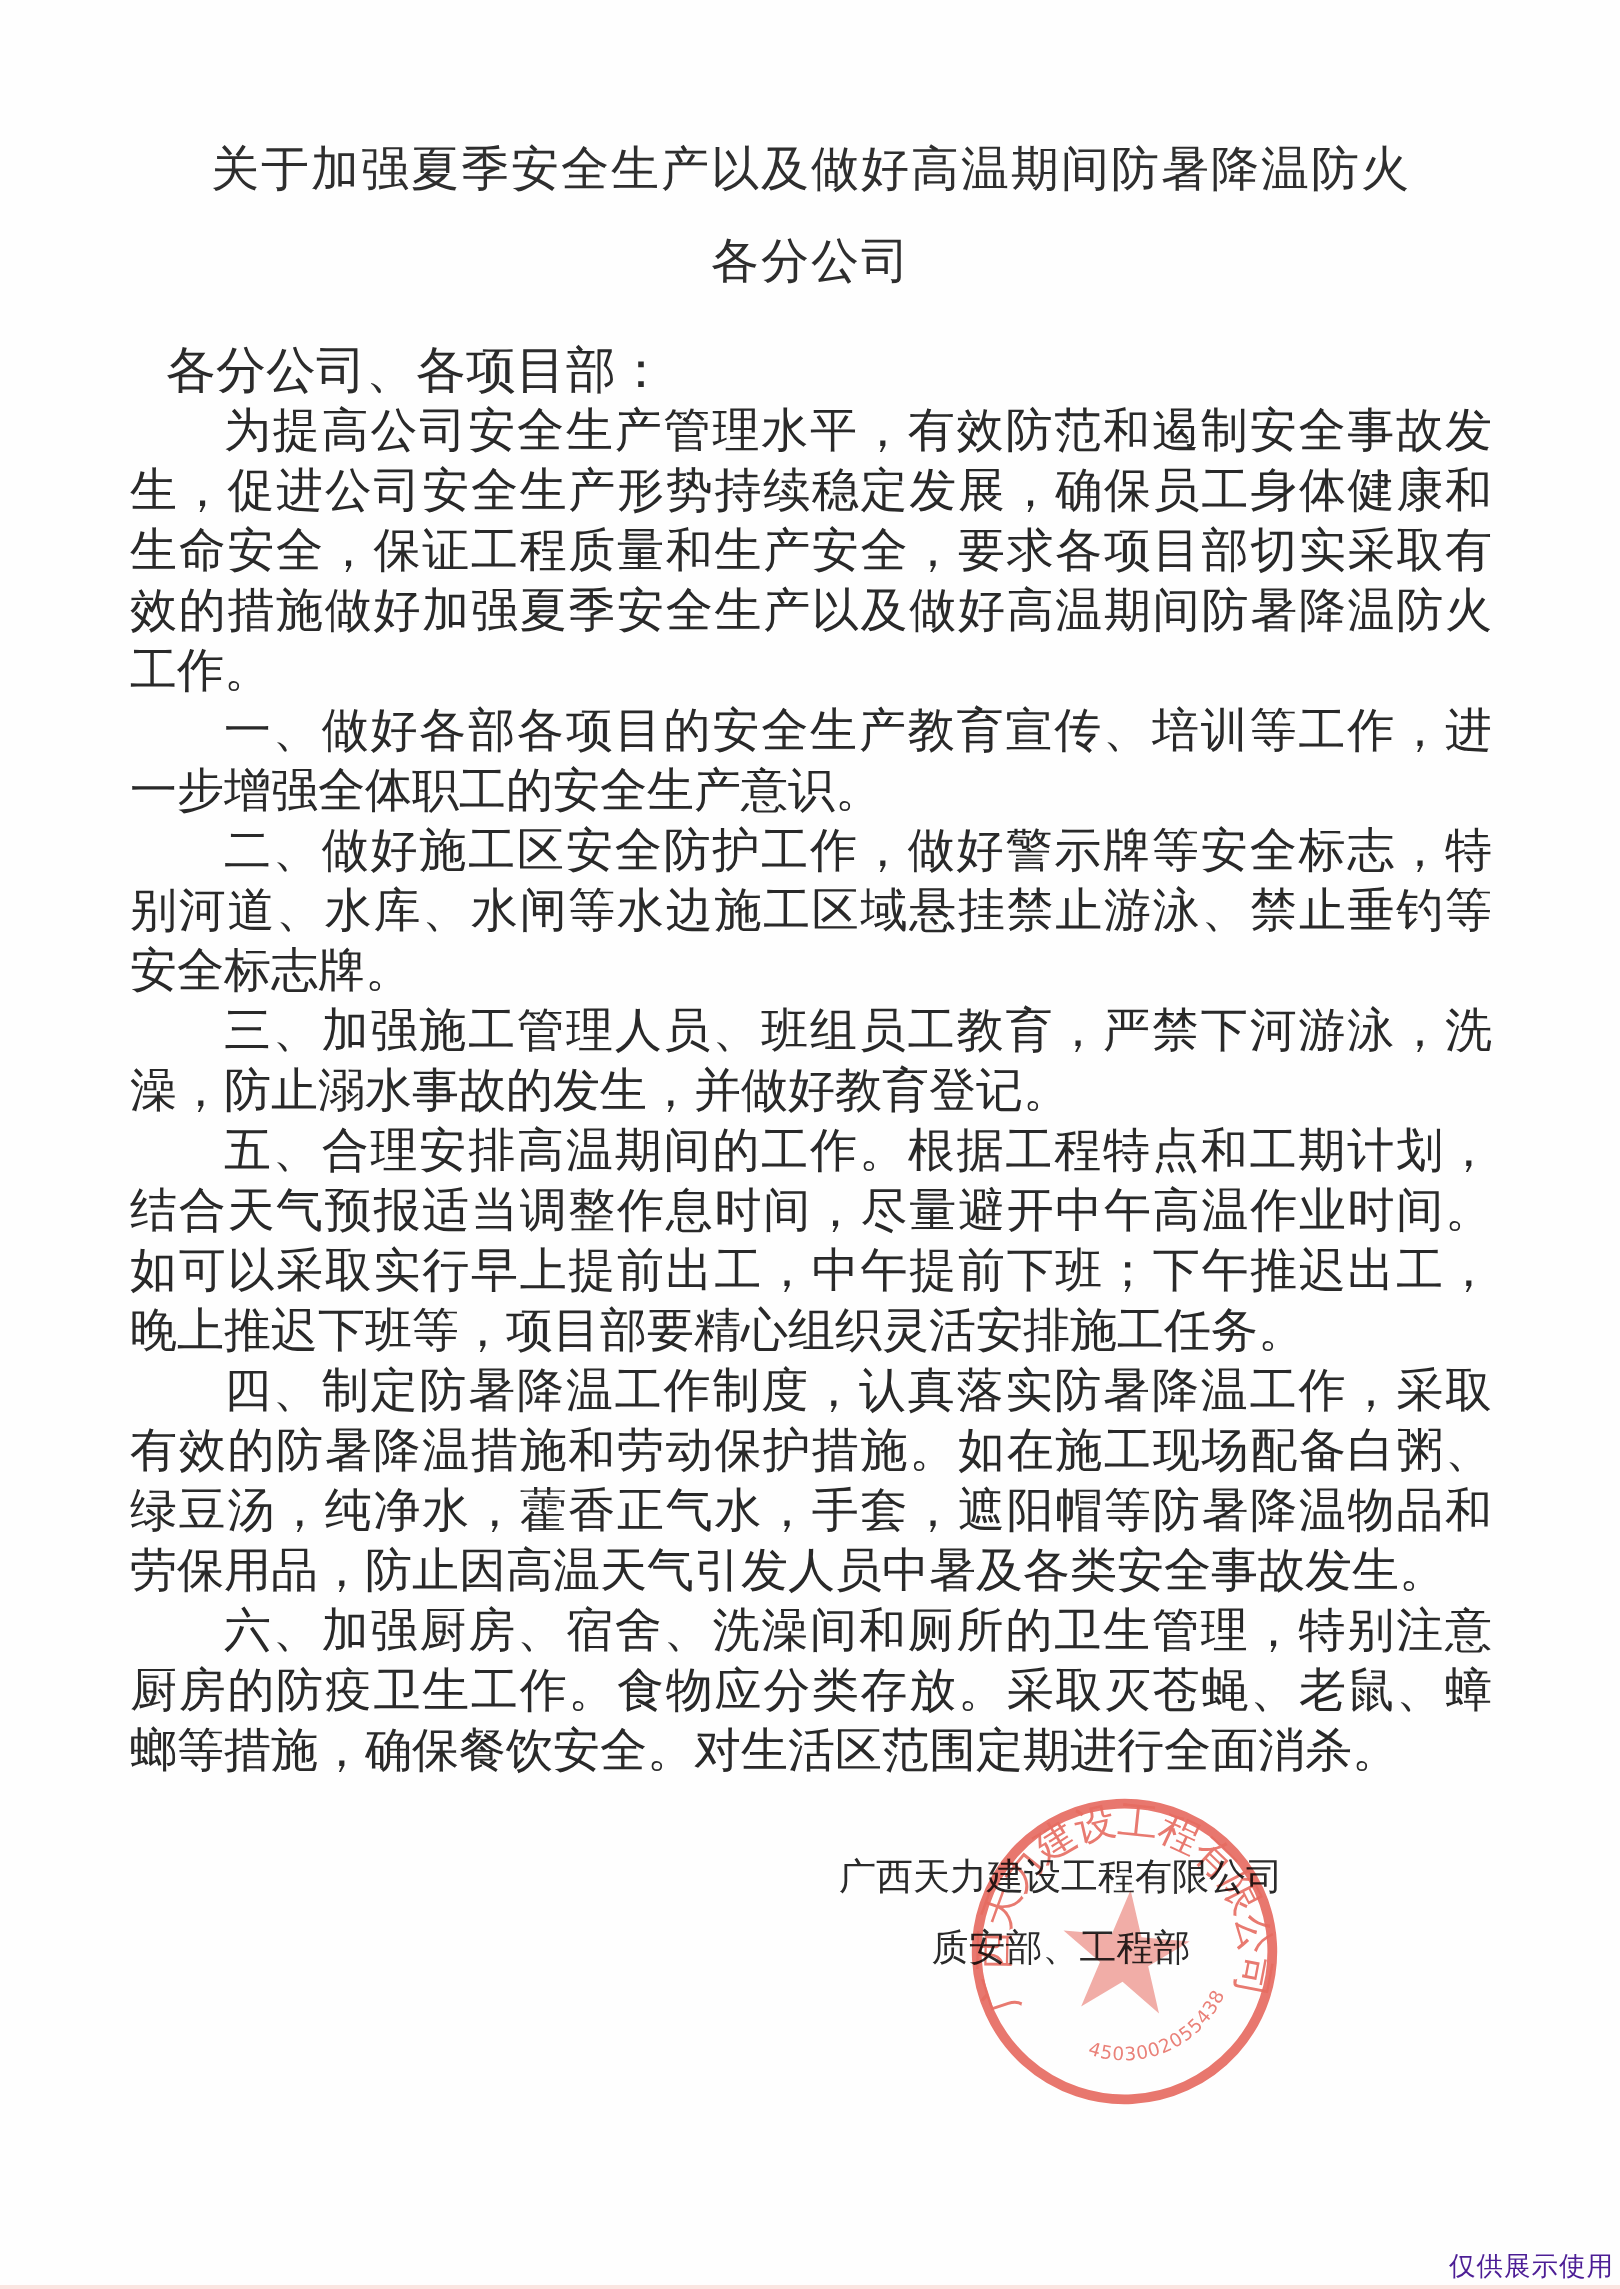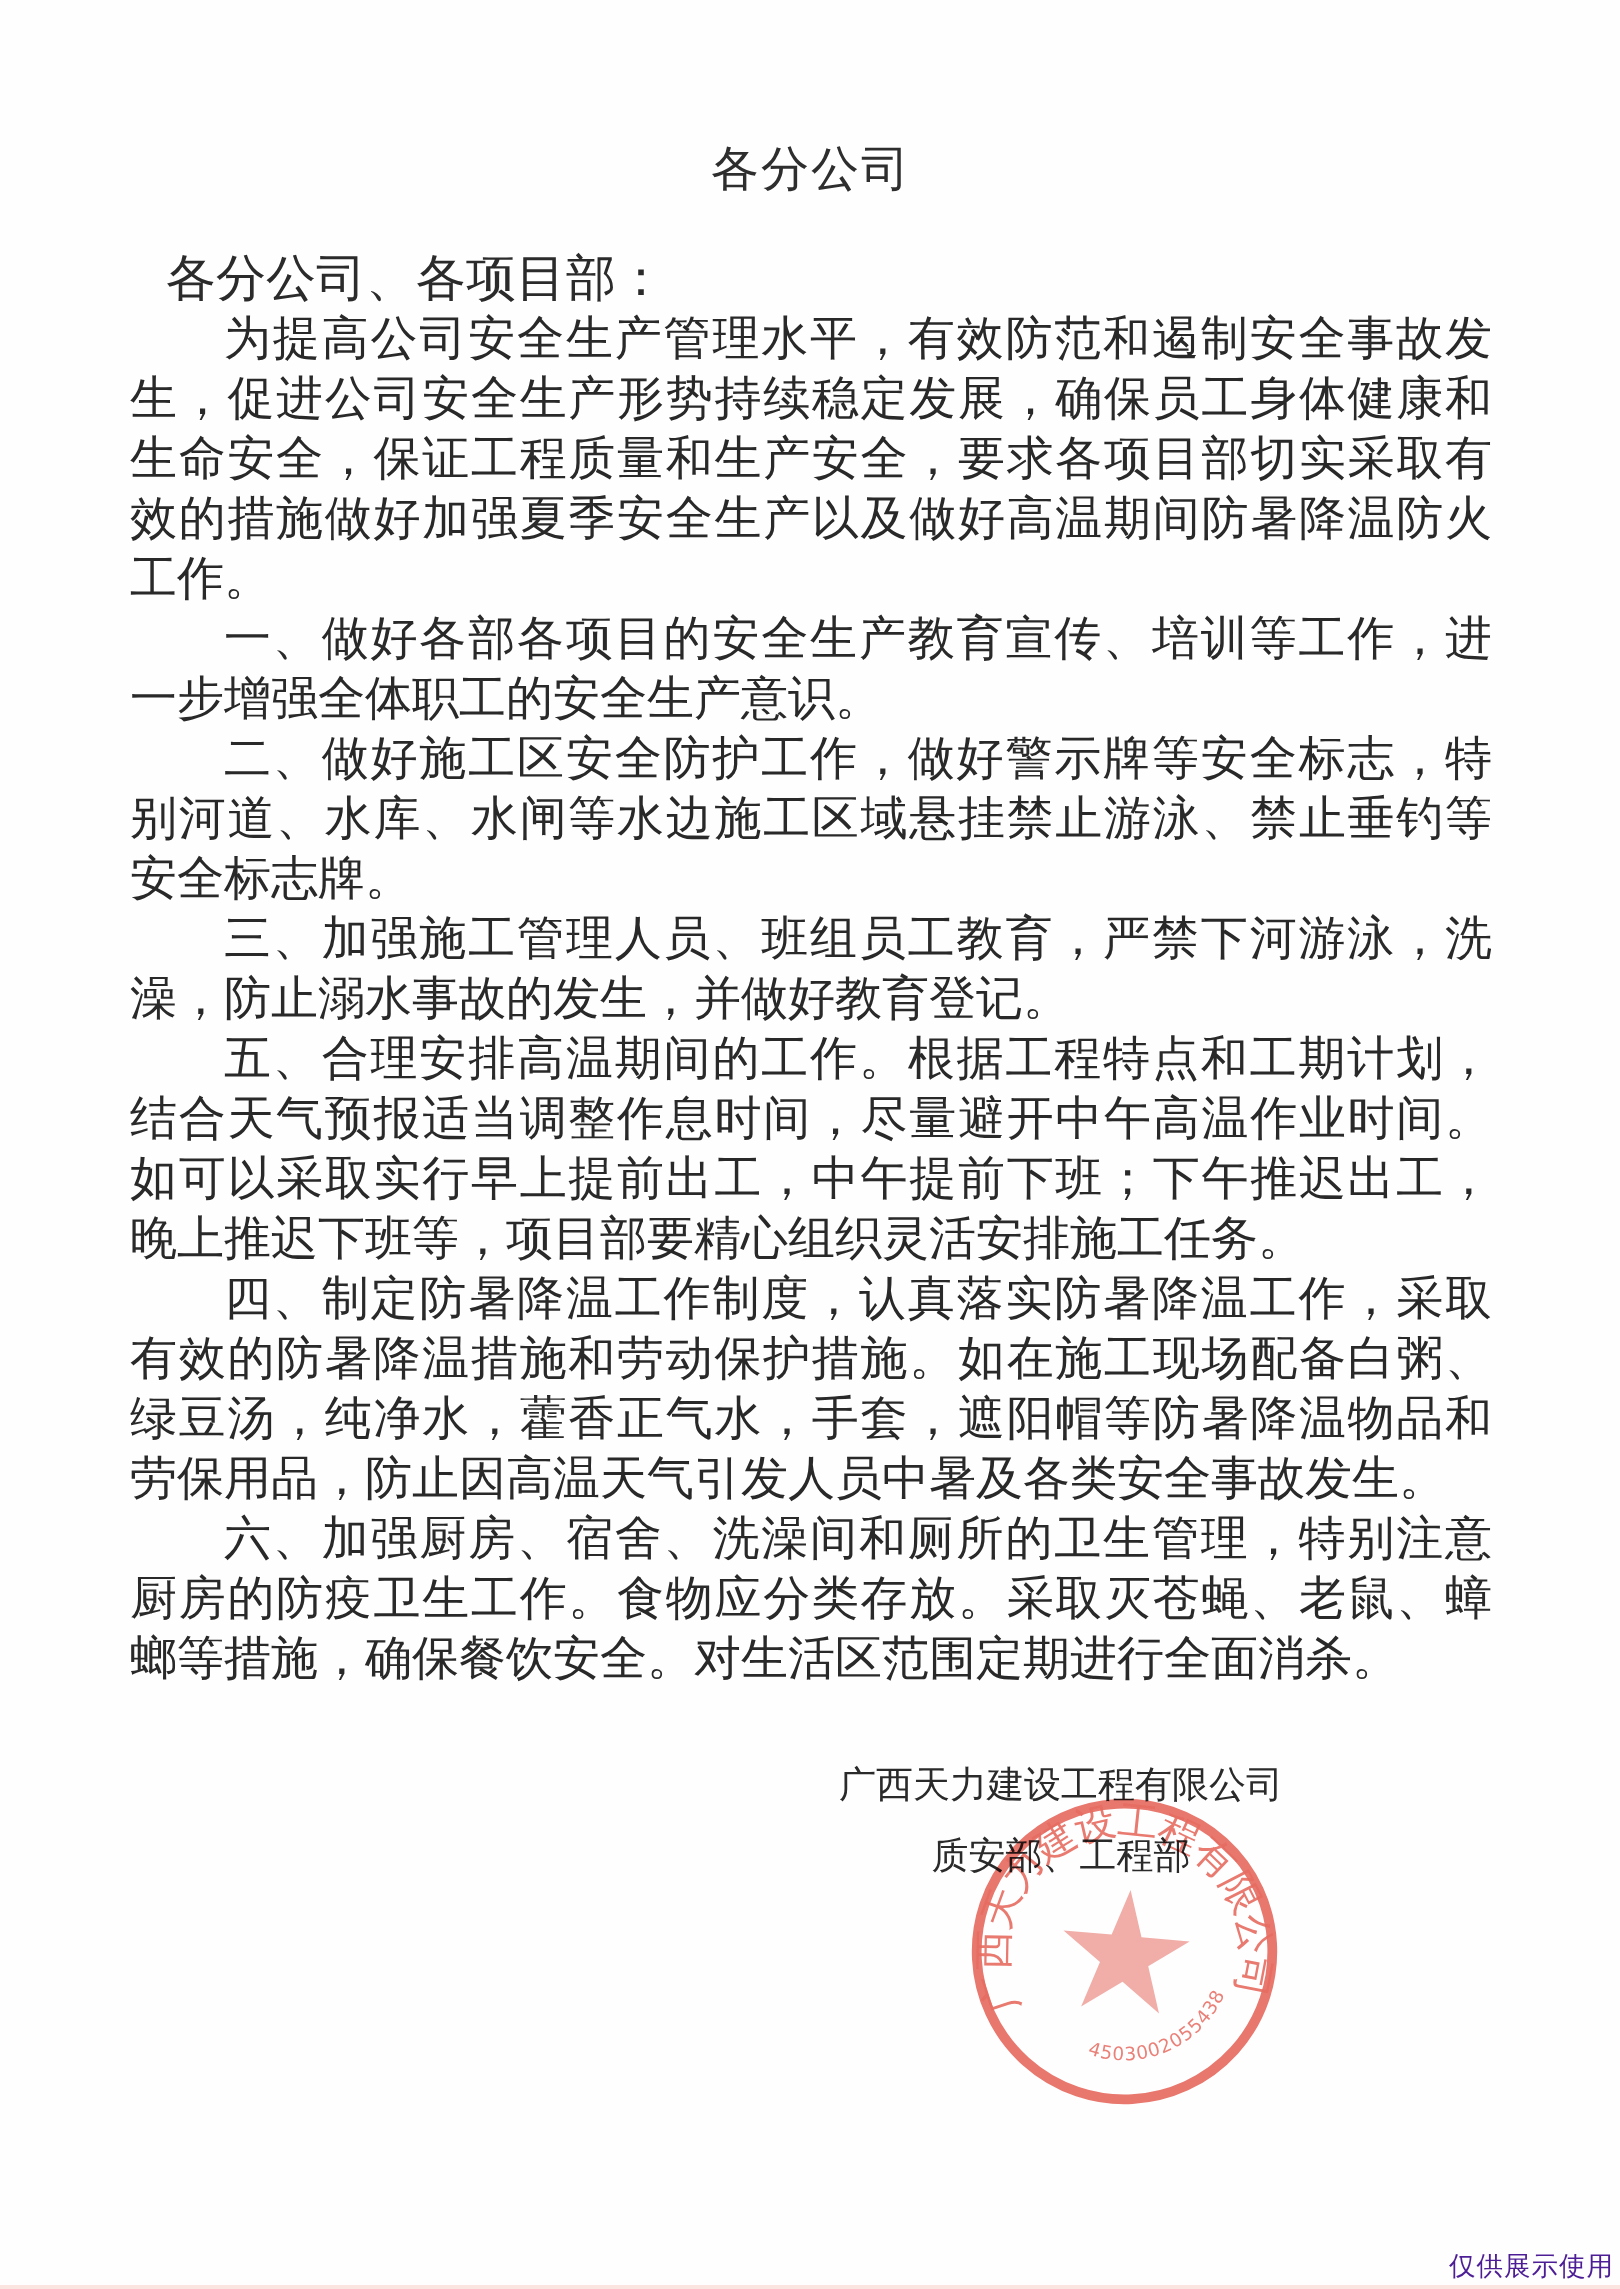--- a/index.html
+++ b/index.html
@@ -79,20 +79,21 @@
   }
 </style>
 </head>
 <body>
 
 <div class="page">
 
   <div class="content">
 
     <div class="title">
+      <div>关于加强夏季安全生产以及做好高温期间防暑降温防火</div>
       <div>各分公司</div>
     </div>
 
     <div class="salutation">各分公司、各项目部：</div>
 
     <div class="body-text">
 
     <p>为提高公司安全生产管理水平，有效防范和遏制安全事故发生，促进公司安全生产形势持续稳定发展，确保员工身体健康和生命安全，保证工程质量和生产安全，要求各项目部切实采取有效的措施做好加强夏季安全生产以及做好高温期间防暑降温防火工作。</p>
         <p>一、做好各部各项目的安全生产教育宣传、培训等工作，进一步增强全体职工的安全生产意识。</p>
         <p>二、做好施工区安全防护工作，做好警示牌等安全标志，特别河道、水库、水闸等水边施工区域悬挂禁止游泳、禁止垂钓等安全标志牌。</p>

